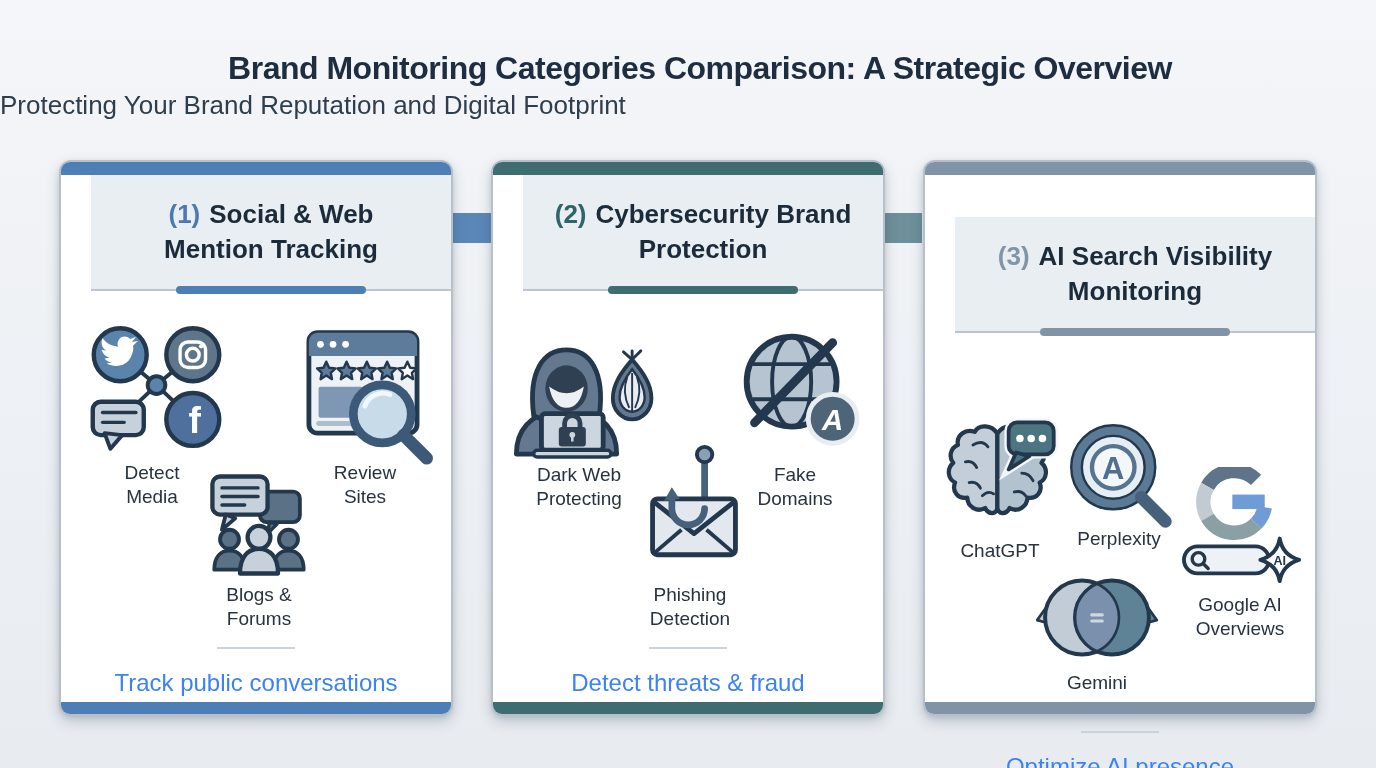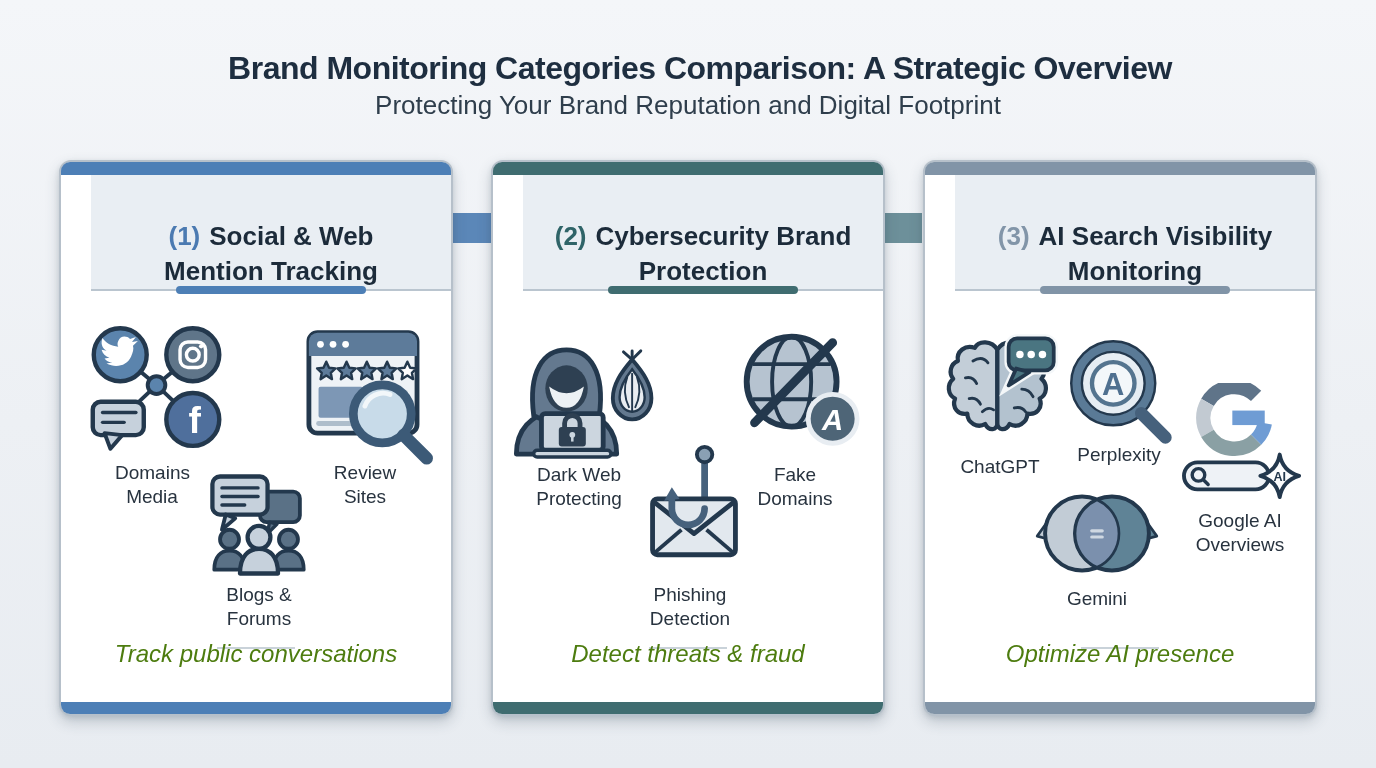--- a/index.html
+++ b/index.html
@@ -1,45 +1,45 @@
 <!DOCTYPE html>
 <html><head>
 <meta charset="utf-8">
 <style>
   html,body{margin:0;padding:0;}
   body{width:1376px;height:768px;overflow:hidden;font-family:"Liberation Sans",sans-serif;}
   .stage{position:relative;width:1376px;height:768px;
          background:linear-gradient(180deg,#f4f6f9 0%,#edf0f4 55%,#e8ecf1 100%);}
   .page-title{position:absolute;top:38px;left:0;width:100%;text-align:center;
               font-size:32px;font-weight:bold;color:#1e2e40;letter-spacing:-.5px;margin:12px;}
-  .page-subtitle{position:absolute;top:90px;left:0;width:100%;text-align:center;
+  .page-subtitle{position:absolute;top:90px;left:0;width:100%;text-align:left;
               font-size:26px;font-weight:400;color:#2f3e4c;}
   .connector{position:absolute;top:213px;height:30px;width:38px;}
   .connector.c1{left:453px;} .connector.c2{left:884px;}
   .card{position:absolute;top:160px;width:394px;height:556px;background:#fff;
         border:2px solid #b6c0ca;border-radius:12px;box-sizing:border-box;
         box-shadow:0 6px 14px rgba(44,62,80,.22),0 2px 5px rgba(44,62,80,.12);
         display:flex;flex-direction:column;}
-  .card1{left:59px;} .card2{left:491px;} .card3{left:923px;}
+  .card1{left:59px;} .card2{left:491px;} .card3{left:923px;gap:42px;}
   .topbar{height:13px;background:var(--accent);border-radius:9px 9px 0 0;flex:none;}
   .card-header{position:relative;height:114px;background:#e9eef3;
-        border-bottom:2px solid #bac5cf;display:flex;align-items:flex-end;justify-content:center;flex:none;margin-left:30px;}
+        border-bottom:2px solid #bac5cf;display:flex;align-items:center;justify-content:center;flex:none;margin-left:30px;}
   .card-title{font-size:26px;font-weight:bold;color:#1c2b3a;text-align:center;
         line-height:1.35;max-width:302px;}
   .card-number{color:var(--num-color);margin-right:9px;}
   .accent-underline{position:absolute;bottom:-5px;left:50%;transform:translateX(-50%);
         width:190px;height:8px;border-radius:4px;background:var(--accent);z-index:2;}
   .card-body{position:relative;flex:1;}
   .icon{position:absolute;line-height:0;}
   .item-label{position:absolute;transform:translateX(-50%);text-align:center;
         font-size:19px;color:#28333f;line-height:1.28;}
   .divider{position:absolute;top:356px;left:50%;transform:translateX(-50%);
         width:78px;height:2px;background:#c9d2d9;}
-  .card-footer{position:absolute;top:349px;left:0;width:100%;text-align:center;
-        font-size:24px;color:#4d7c0f;font-style:italic;}
+  .card-footer{position:absolute;top:378px;left:0;width:100%;text-align:center;
+        font-size:24px;color:#3b82f6;}
   .bottombar{height:12px;background:var(--accent);border-radius:0 0 9px 9px;flex:none;}
 
   .card1 .i1{left:20px;top:30px;}   .card1 .i2{left:240px;top:34px;}  .card1 .i3{left:136px;top:176px;}
   .card1 .l1{left:91px;top:170px;width:74px;} .card1 .l2{left:304px;top:170px;width:76px;}
   .card1 .l3{left:198px;top:292px;width:86px;}
   .card2 .i1{left:6px;top:28px;}    .card2 .i2{left:238px;top:36px;}  .card2 .i3{left:148px;top:148px;}
   .card2 .l1{left:86px;top:172px;width:112px;} .card2 .l2{left:302px;top:172px;width:92px;}
   .card2 .l3{left:197px;top:292px;width:102px;}
   .card3 .i1{left:16px;top:40px;}   .card3 .i2{left:138px;top:44px;}
   .card3 .i3{left:256px;top:92px;}  .card3 .i4{left:106px;top:194px;}
@@ -132,21 +132,21 @@
             </g>
           <circle cx="34" cy="76" r="10" fill="#5a7186" stroke="#23384d" stroke-width="4"></circle>
           <path d="M18 108 c0 -14 7 -20 16 -20 c9 0 16 6 16 20 z" fill="#5a7186" stroke="#23384d" stroke-width="4" stroke-linejoin="round"></path>
           <circle cx="96" cy="76" r="10" fill="#5a7186" stroke="#23384d" stroke-width="4"></circle>
           <path d="M80 108 c0 -14 7 -20 16 -20 c9 0 16 6 16 20 z" fill="#5a7186" stroke="#23384d" stroke-width="4" stroke-linejoin="round"></path>
           <circle cx="65" cy="74" r="12" fill="#c6d1dc" stroke="#23384d" stroke-width="4.5"></circle>
           <path d="M45 112 c0 -18 9 -26 20 -26 c11 0 20 8 20 26 z" fill="#c6d1dc" stroke="#23384d" stroke-width="4.5" stroke-linejoin="round"></path>
         </svg>
       </div>
 
-      <div class="item-label l1">Domains Media</div>
+      <div class="item-label l1">Detect Media</div>
       <div class="item-label l2">Review Sites</div>
       <div class="item-label l3">Blogs &amp; Forums</div>
 
       <div class="divider"></div>
       <div class="card-footer">Track public conversations</div>
     </div>
     <div class="bottombar"></div>
   </section>
 
   <section class="card card2" style="--accent: #3f6c70; --num-color: #2f6468;">

